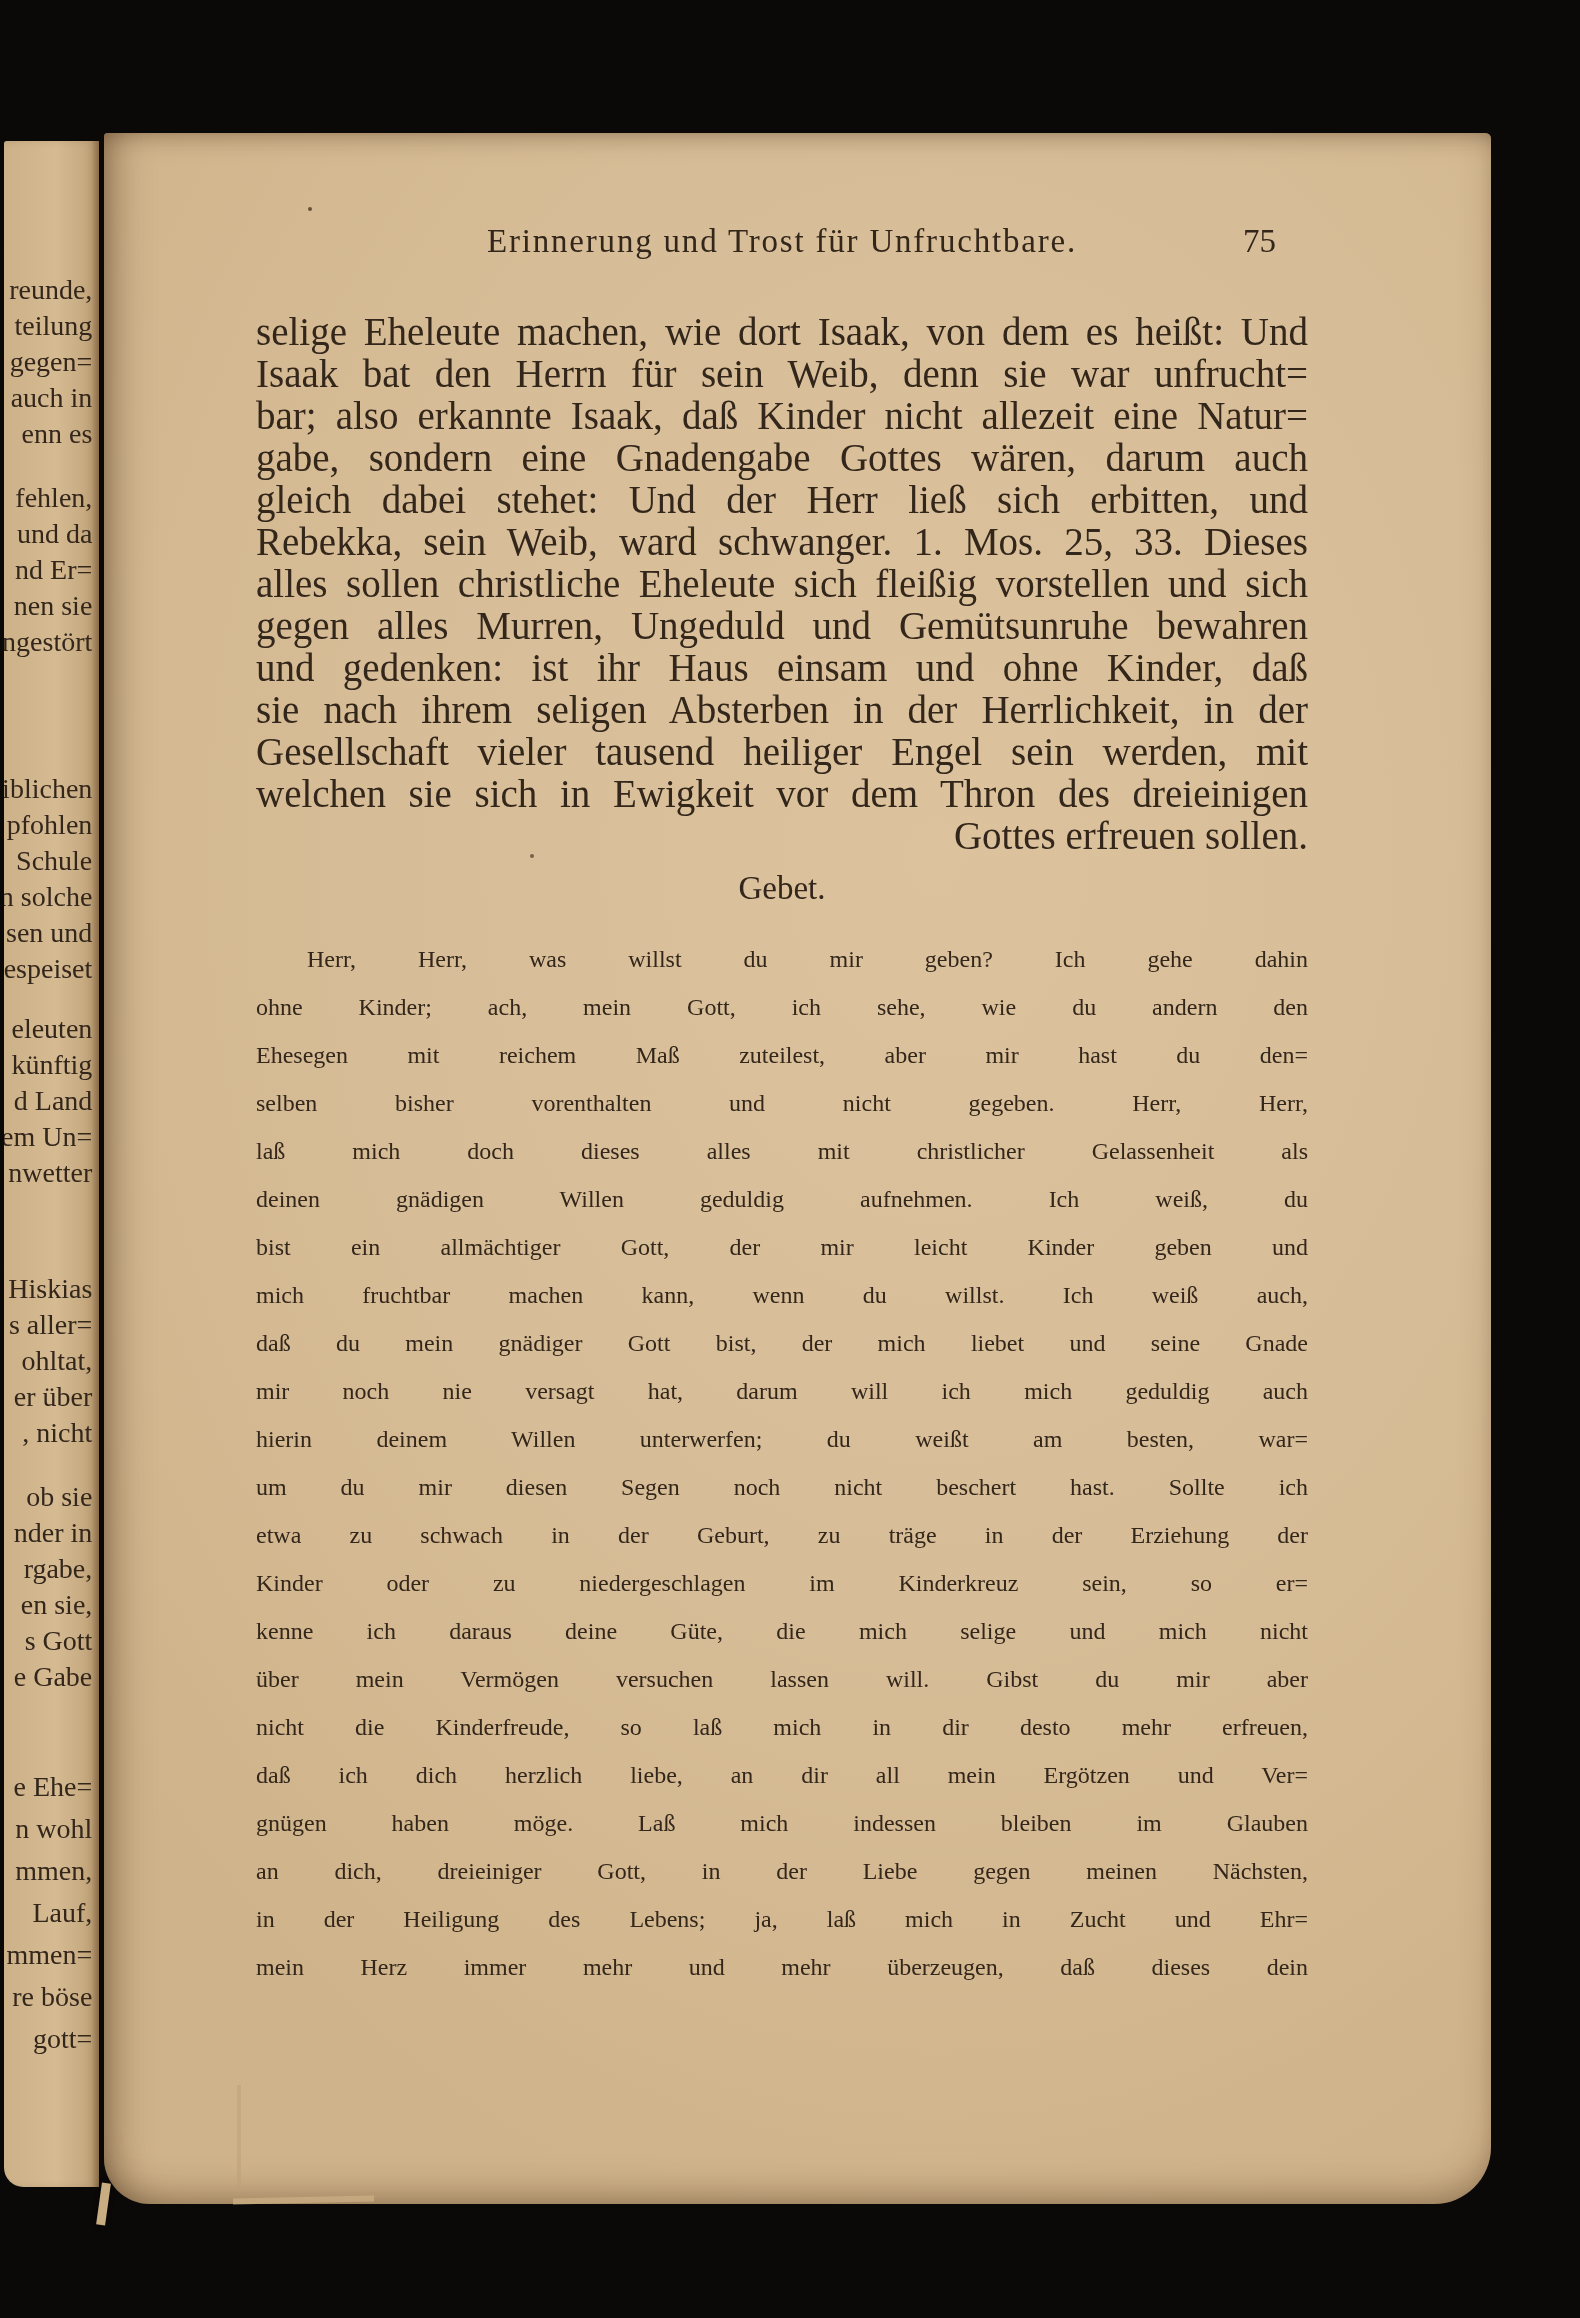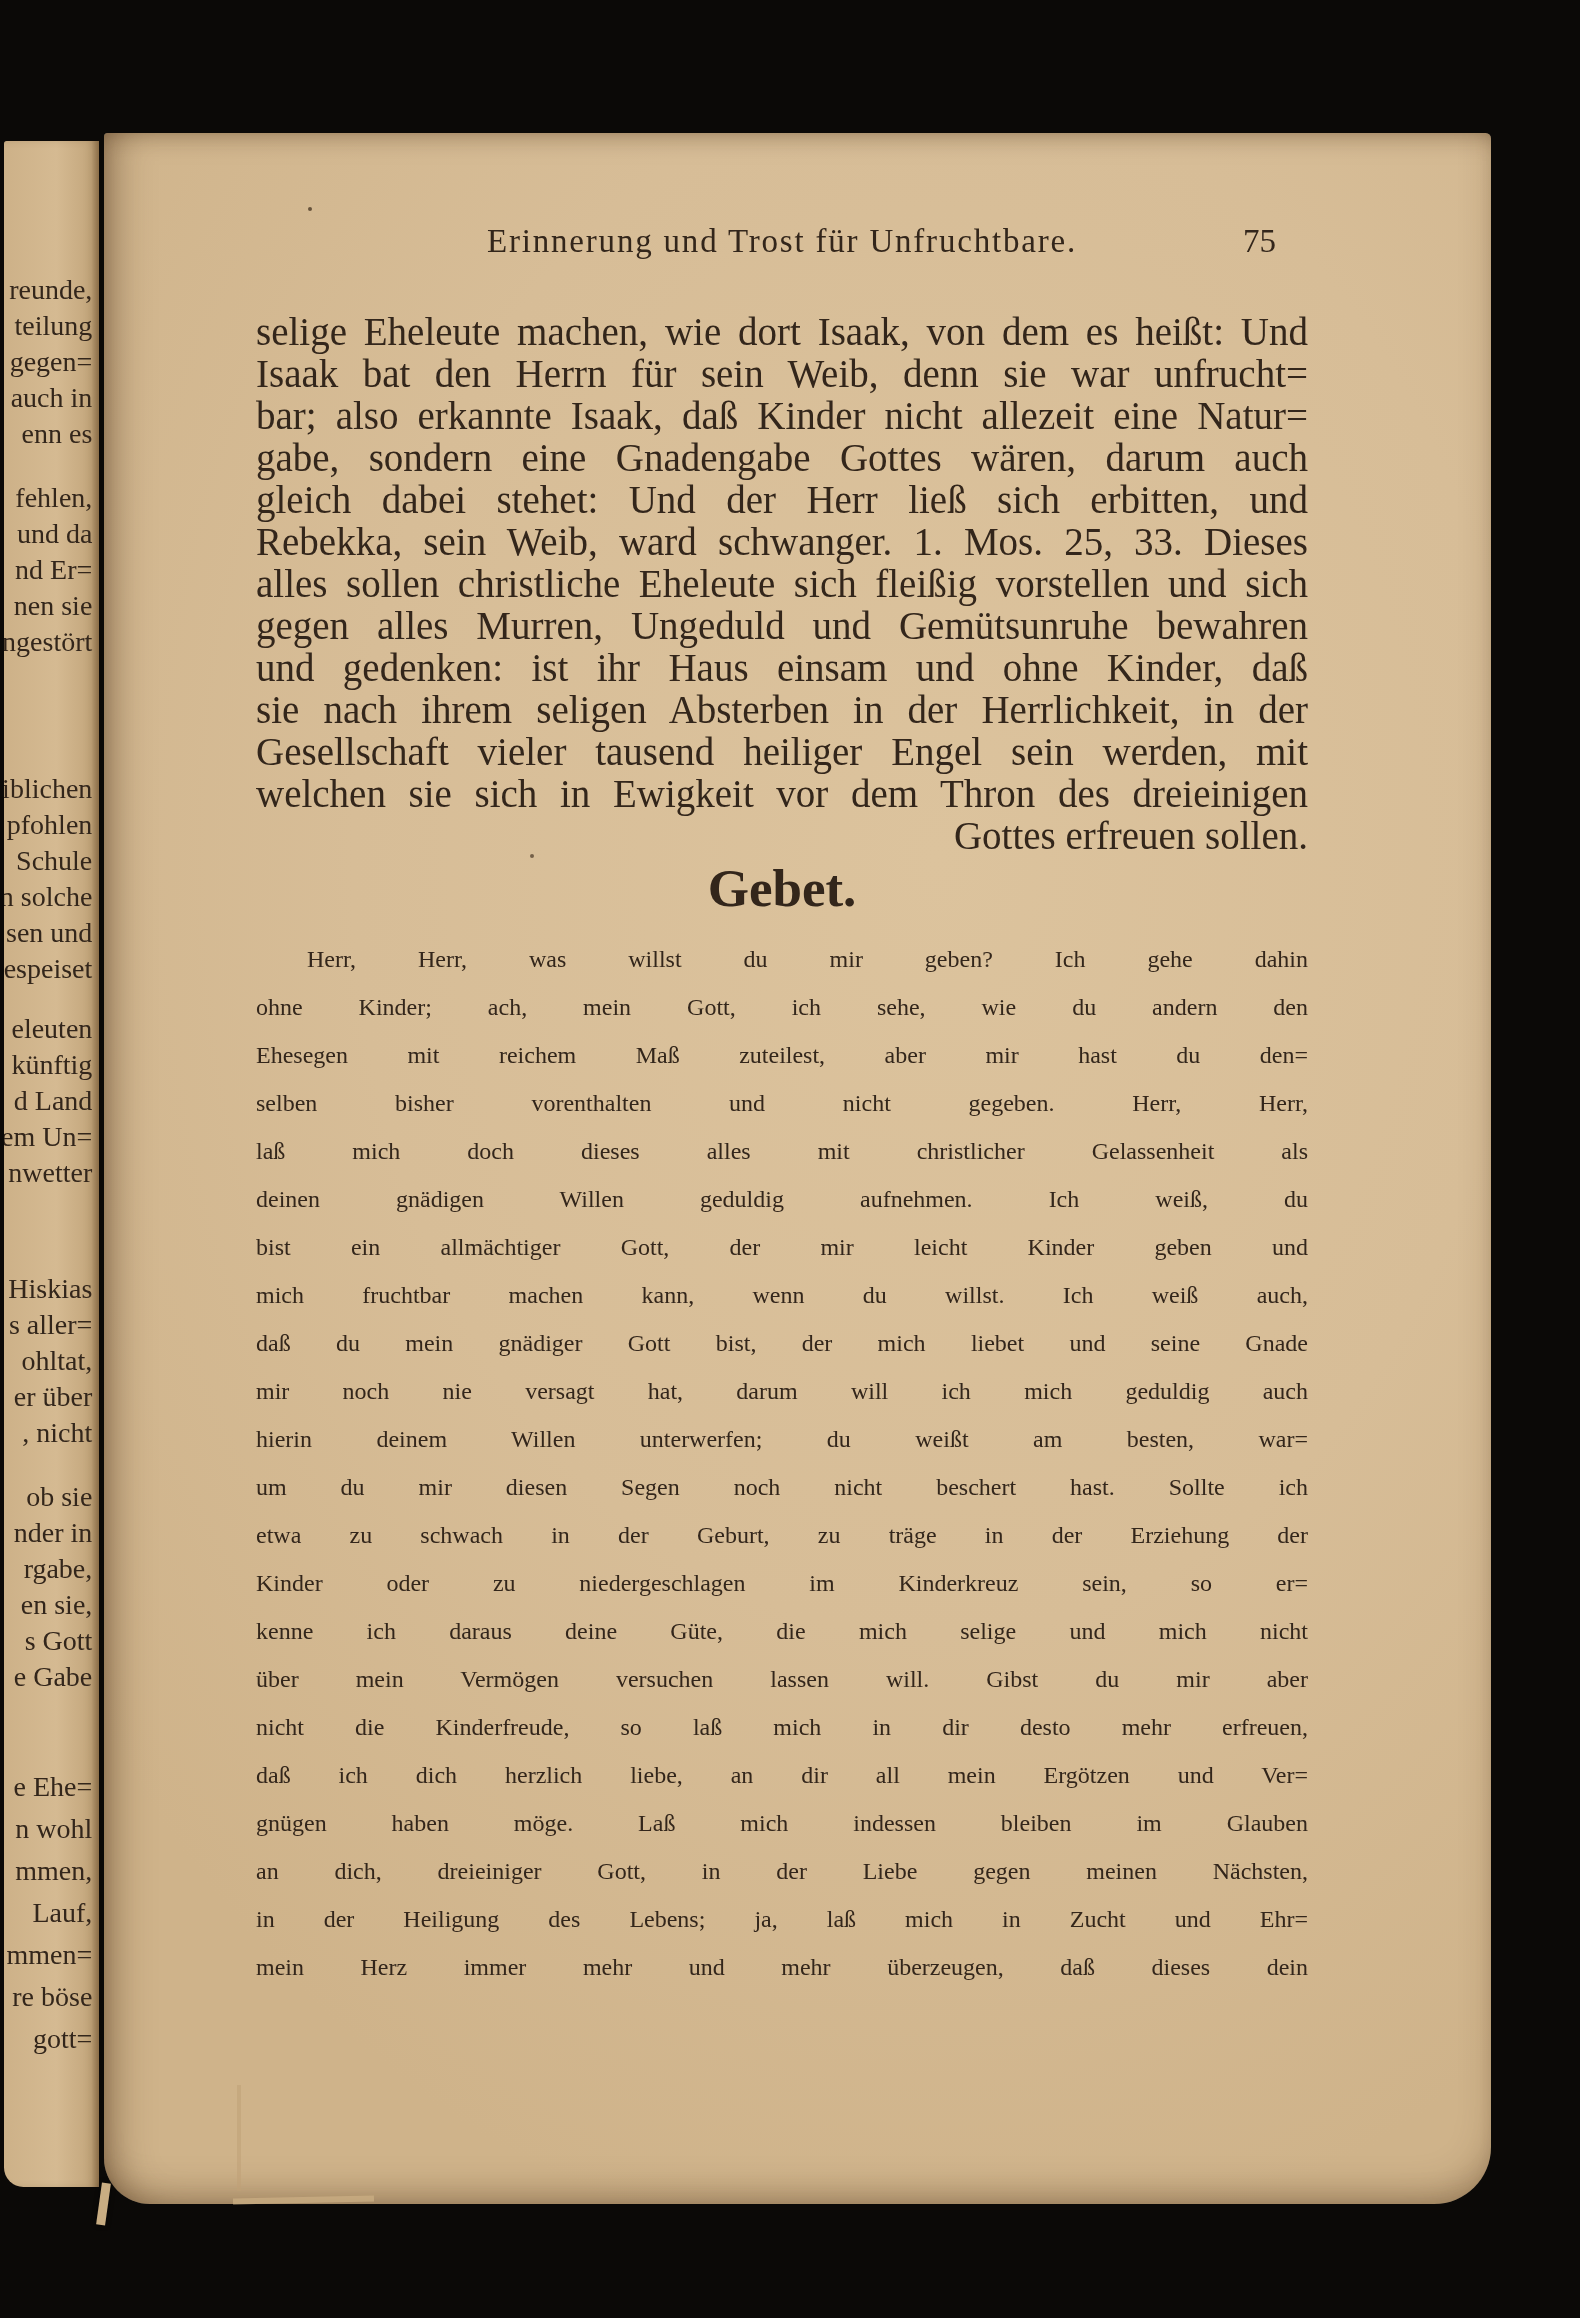--- a/index.html
+++ b/index.html
@@ -44,21 +44,21 @@
       inset 0 12.4px 21px -12.4px rgba(70,42,18,.35);
     padding-left: 32px;
   }
   #text-col{position:absolute;left:152px;top:0;width:1052px;height:100%;color:#33261b;}
   #running-header{position:absolute;top:87px;width:100%;height:42px;line-height:42px;
     text-align:center;font-size:33px;letter-spacing:1.8px;}
   #page-number{position:absolute;top:0;right:32px;letter-spacing:0;}
   #para1{position:absolute;top:167px;width:100%;font-size:39px;margin-top:11px;}
   #para1 .text-line{height:42px;line-height:42px;}
   #gebet-heading{position:absolute;top:728px;width:100%;height:55px;line-height:55px;
-    text-align:center;font-size:53px;font-weight:700;}
+    text-align:center;font-size:33px;font-weight:400;}
   #prayer{position:absolute;top:802px;width:100%;font-size:24px;}
   #prayer .text-line{height:48px;line-height:48px;}
   .text-line{white-space:nowrap;overflow:visible;text-align:right;}
   .just{text-align:justify;text-align-last:justify;white-space:normal;}
   .indent{text-indent:51px;}
   
   .edge-strip{position:absolute;background:#c9ad82;}
   #strip-a{left:99px;top:2183px;width:8.8px;height:42px;transform:rotate(8deg);
     box-shadow:0 0 5.3px rgba(0,0,0,.6);}
   #strip-b{left:233px;top:2197px;width:141px;height:6.2px;transform:rotate(-1.2deg);opacity:.8;}

